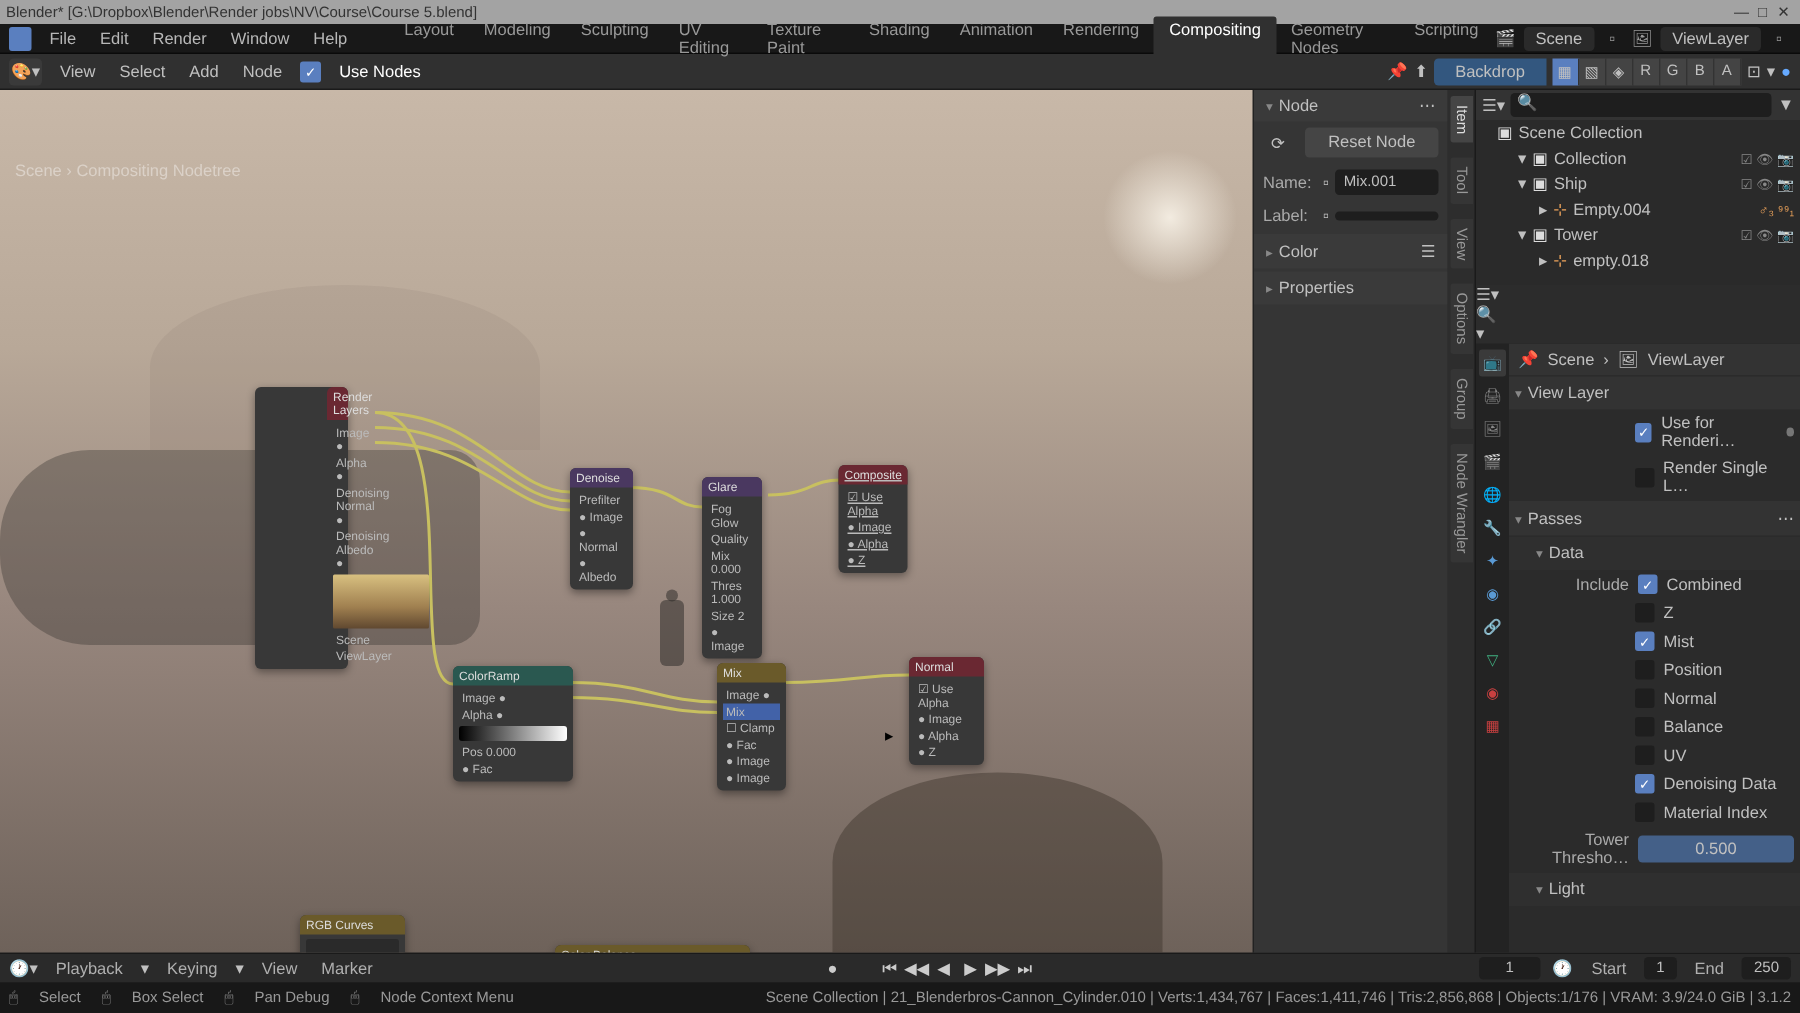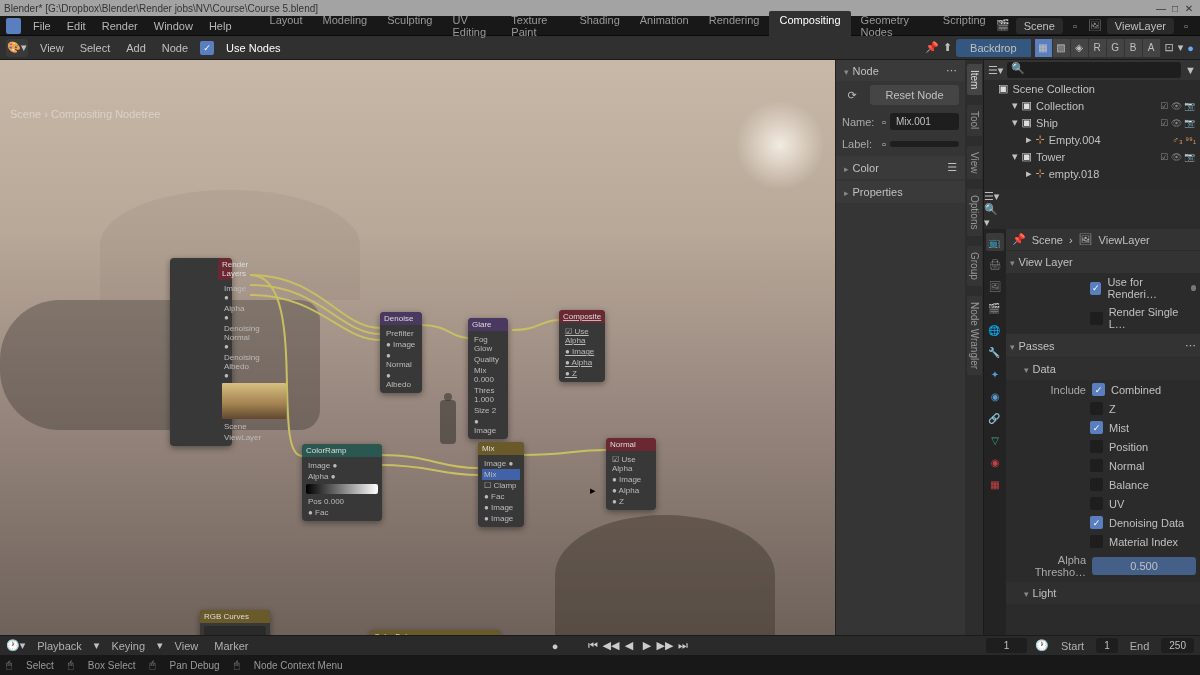--- a/index.html
+++ b/index.html
@@ -467,21 +467,21 @@
               <span>Denoising Data</span>
             </div>
 
           <div class="check-row">
               <span class="square-check"></span>
               <span>Material Index</span>
             </div>
 
 
           <div class="lbl-row">
-              <span class="lbl">Alpha Thresho…</span>
+              <span class="lbl">Tower Thresho…</span>
               <div class="numfield">0.500</div>
             </div>
 
           <div class="panel-head sub">
               <span class="chev open">Light</span>
             </div>
 
         </div>
       </div>
     </div>
@@ -516,13 +516,14 @@
 
 <div class="statusbar">
   <span>🖱</span>
     <span>Select</span>
   <span>🖱</span>
     <span>Box Select</span>
   <span>🖱</span>
     <span>Pan Debug</span>
   <span>🖱</span>
     <span>Node Context Menu</span>
+  <span class="right">Scene Collection | 21_Blenderbros-Cannon_Cylinder.010 | Verts:1,434,767 | Faces:1,411,746 | Tris:2,856,868 | Objects:1/176 | VRAM: 3.9/24.0 GiB | 3.1.2</span>
 </div>
 
 </body></html>

